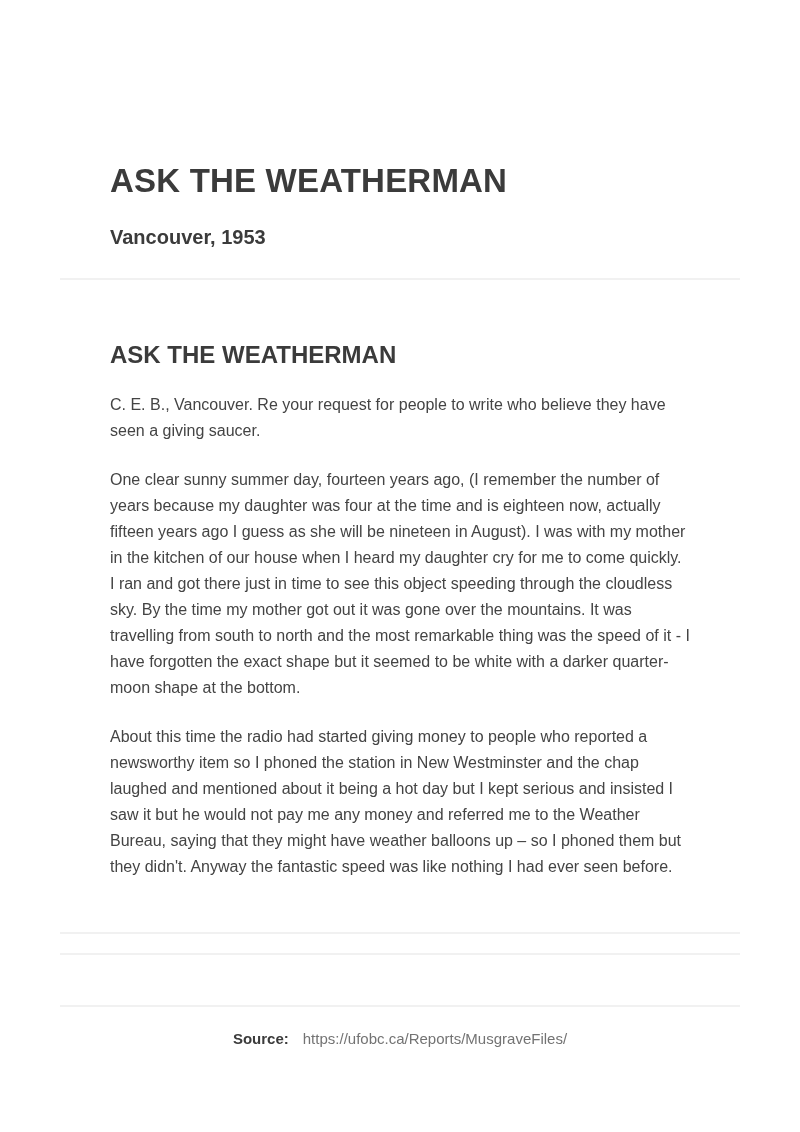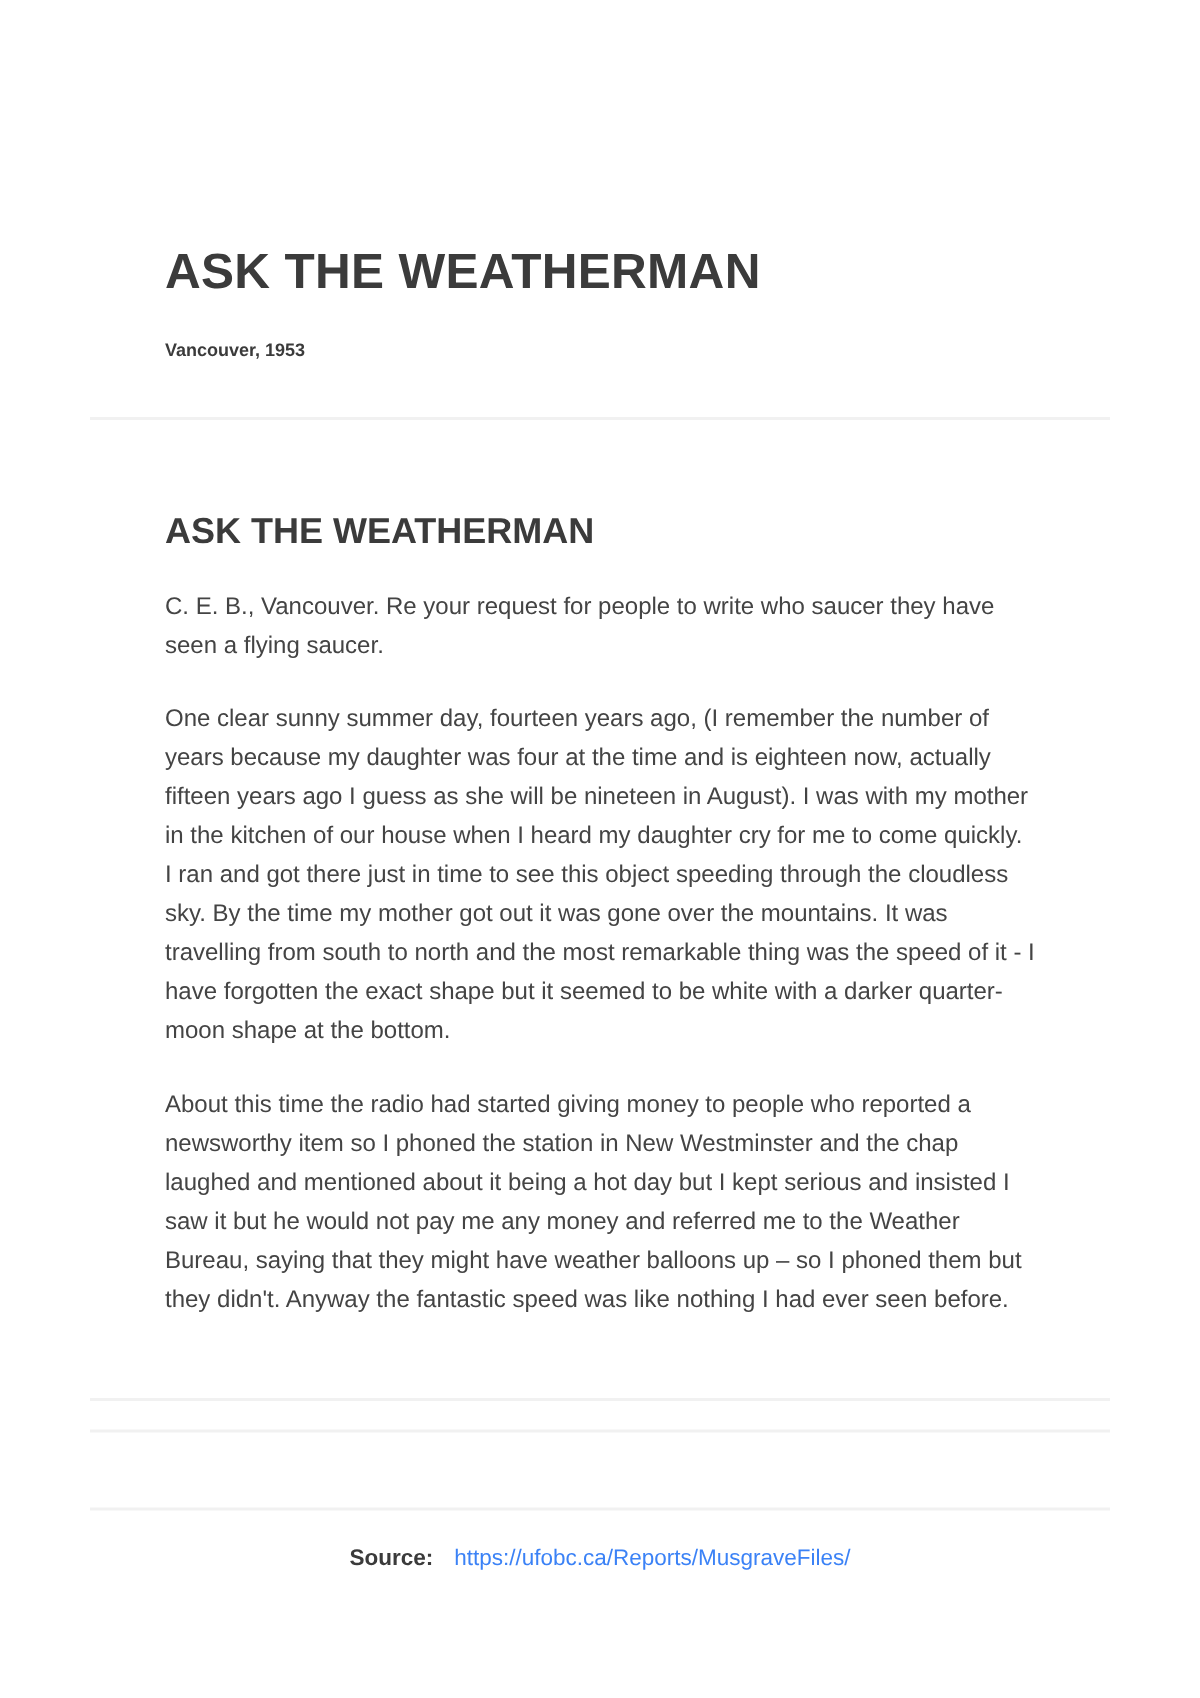--- a/index.html
+++ b/index.html
@@ -28,21 +28,21 @@
   }
   .doc-title {
     font-size: 33px;
     line-height: 38px;
     font-weight: 700;
     color: #3b3b3b;
     letter-spacing: 0.2px;
   }
   .doc-subtitle {
     margin-top: 26px;
-    font-size: 12px;
+    font-size: 20px;
     font-weight: 700;
     color: #3b3b3b;
   }
 
   
   .divider {
     position: absolute;
     left: 60px;
     right: 60px;
     height: 0;
@@ -99,40 +99,40 @@
     text-align: center;
     font-size: 15px;
     line-height: 20px;
   }
   .source-label {
     font-weight: 700;
     color: #3b3b3b;
     margin-right: 14px;
   }
   .source-link {
-    color: #3b82f6;
+    color: #737373;
     text-decoration: none;
     cursor: pointer;
   }
 </style>
 </head>
 <body>
 
 <div class="page">
 
   <header class="doc-header">
     <h1 class="doc-title">ASK THE WEATHERMAN</h1>
     <div class="doc-subtitle">Vancouver, 1953</div>
   </header>
 
   <div class="divider divider-1"></div>
 
   <article class="article">
     <h2 class="article-heading">ASK THE WEATHERMAN</h2>
-    <p>C. E. B., Vancouver. Re your request for people to write who saucer they have seen a flying saucer.</p>
+    <p>C. E. B., Vancouver. Re your request for people to write who believe they have seen a giving saucer.</p>
     <p>One clear sunny summer day, fourteen years ago, (I remember the number of years because my daughter was four at the time and is eighteen now, actually fifteen years ago I guess as she will be nineteen in August). I was with my mother in the kitchen of our house when I heard my daughter cry for me to come quickly. I ran and got there just in time to see this object speeding through the cloudless sky. By the time my mother got out it was gone over the mountains. It was travelling from south to north and the most remarkable thing was the speed of it - I have forgotten the exact shape but it seemed to be white with a darker quarter-moon shape at the bottom.</p>
     <p>About this time the radio had started giving money to people who reported a newsworthy item so I phoned the station in New Westminster and the chap laughed and mentioned about it being a hot day but I kept serious and insisted I saw it but he would not pay me any money and referred me to the Weather Bureau, saying that they might have weather balloons up – so I phoned them but they didn't. Anyway the fantastic speed was like nothing I had ever seen before.</p>
   </article>
 
 
   <div class="divider divider-2"></div>
   <div class="divider divider-3"></div>
   <div class="divider divider-4"></div>
 
   <div class="source-line">

